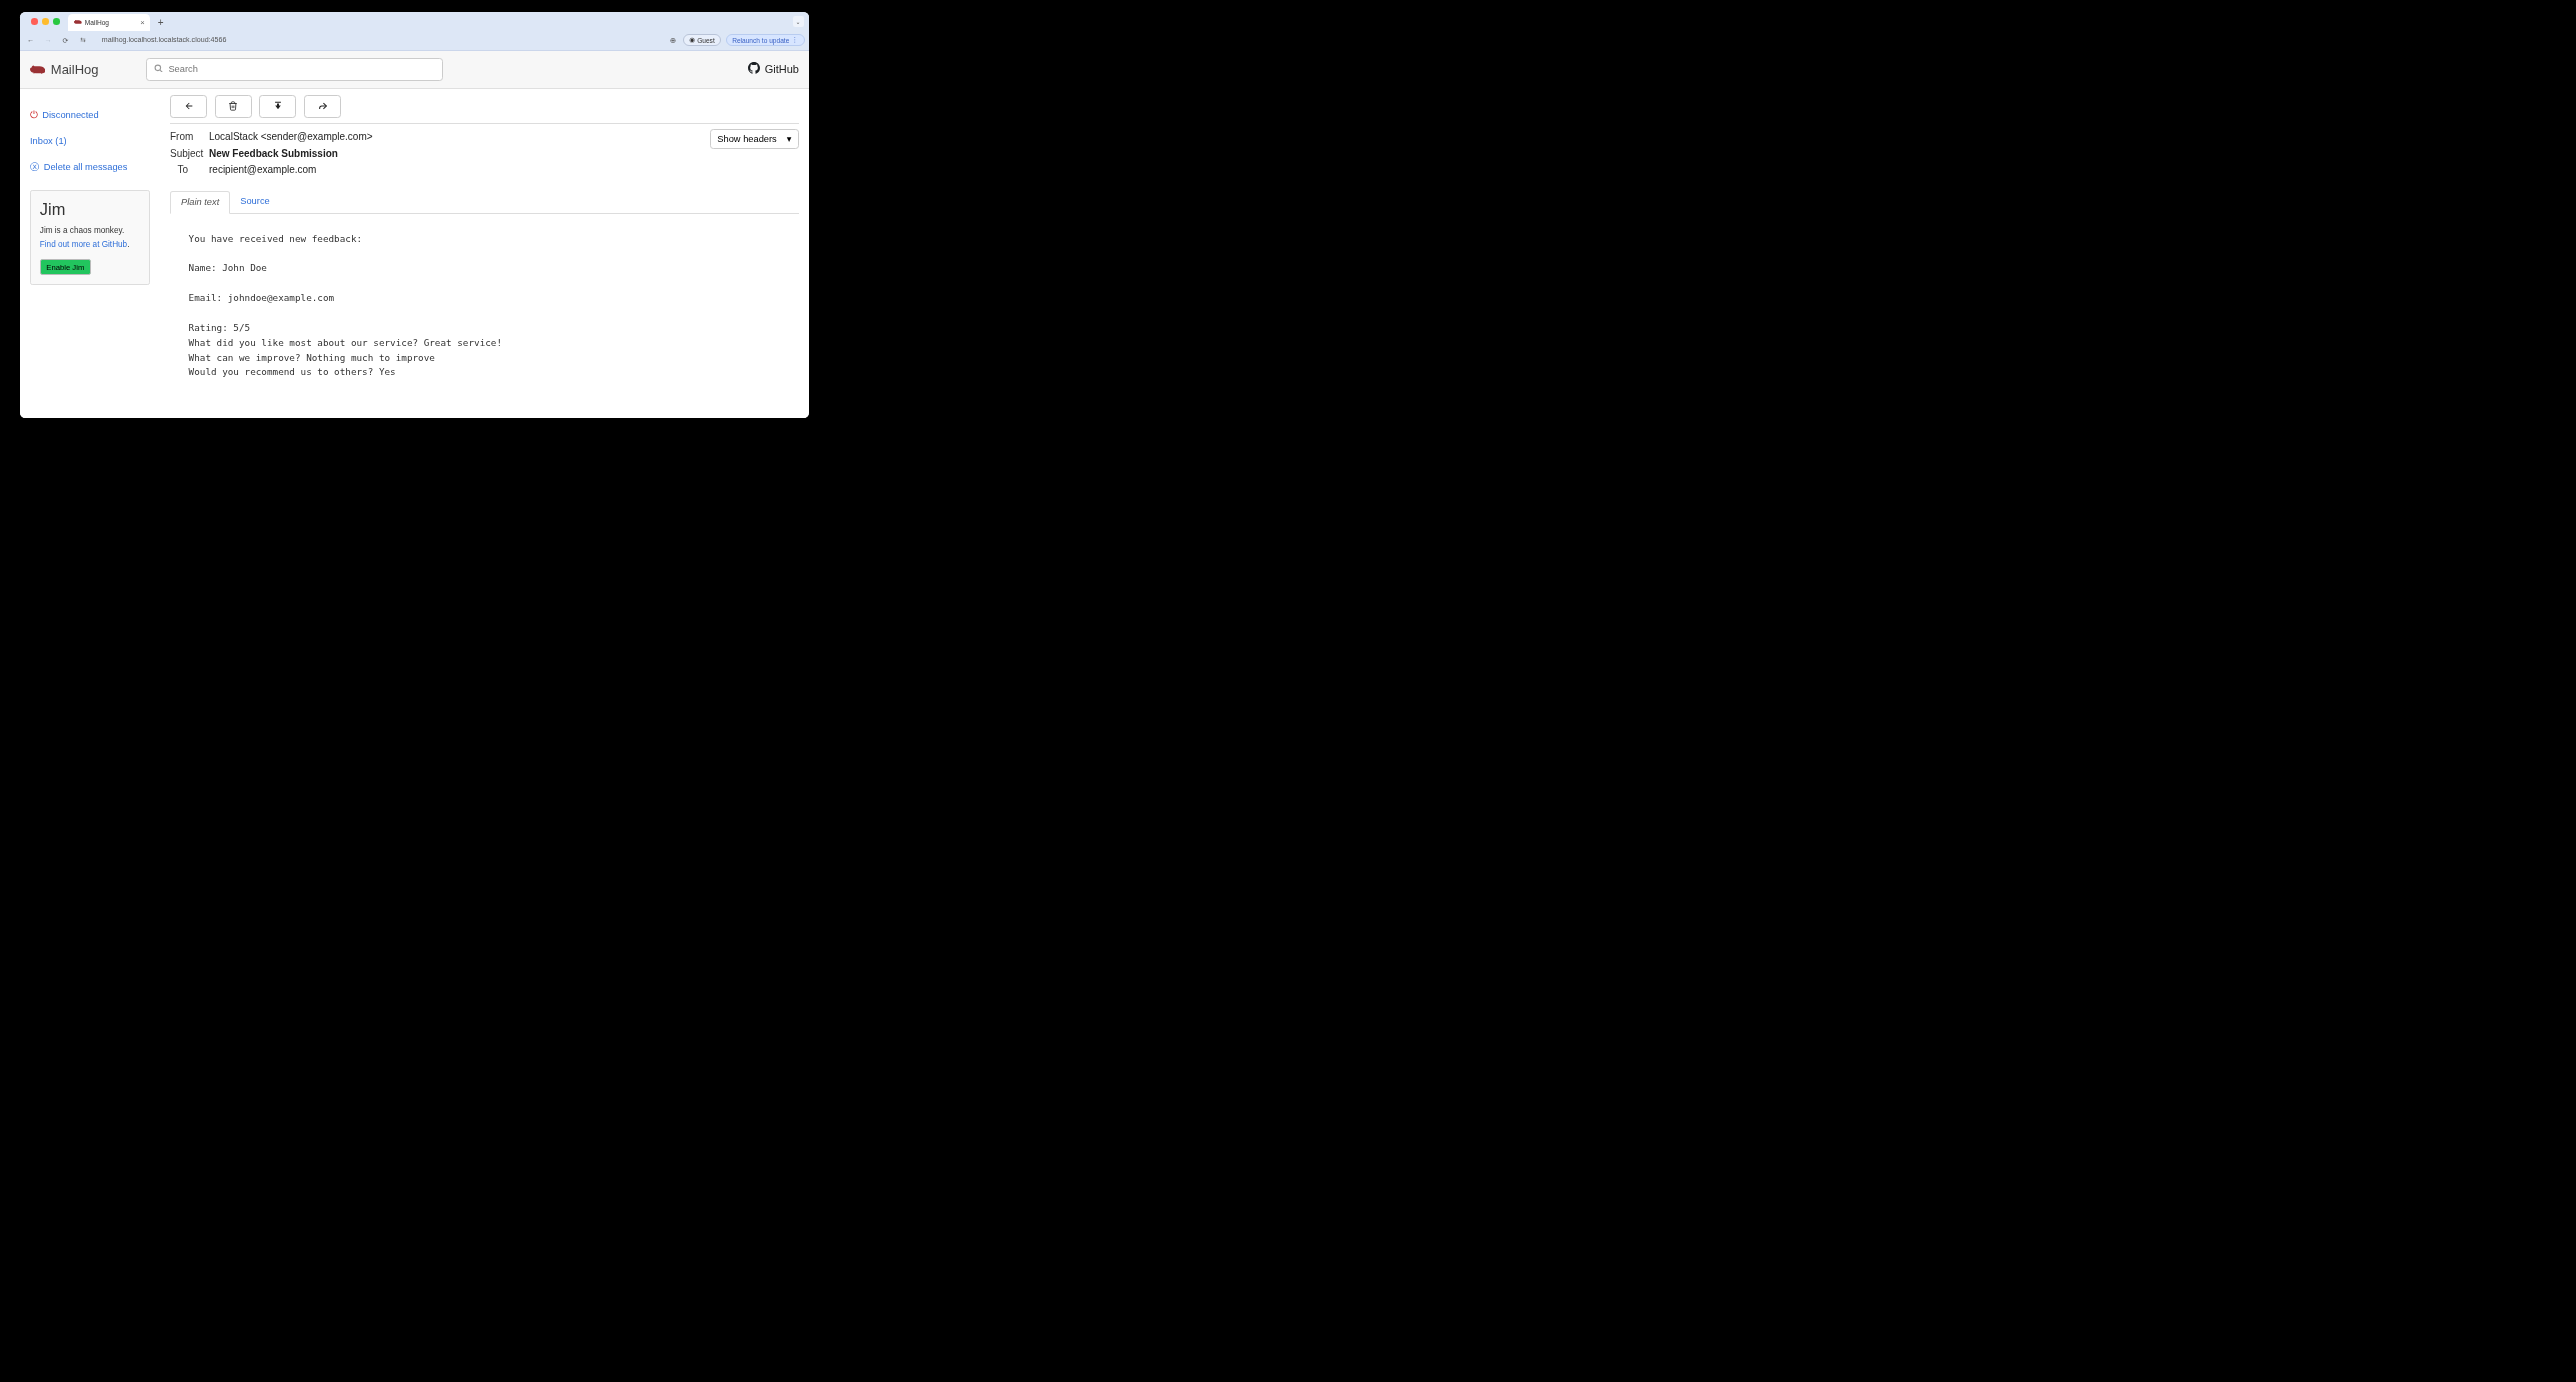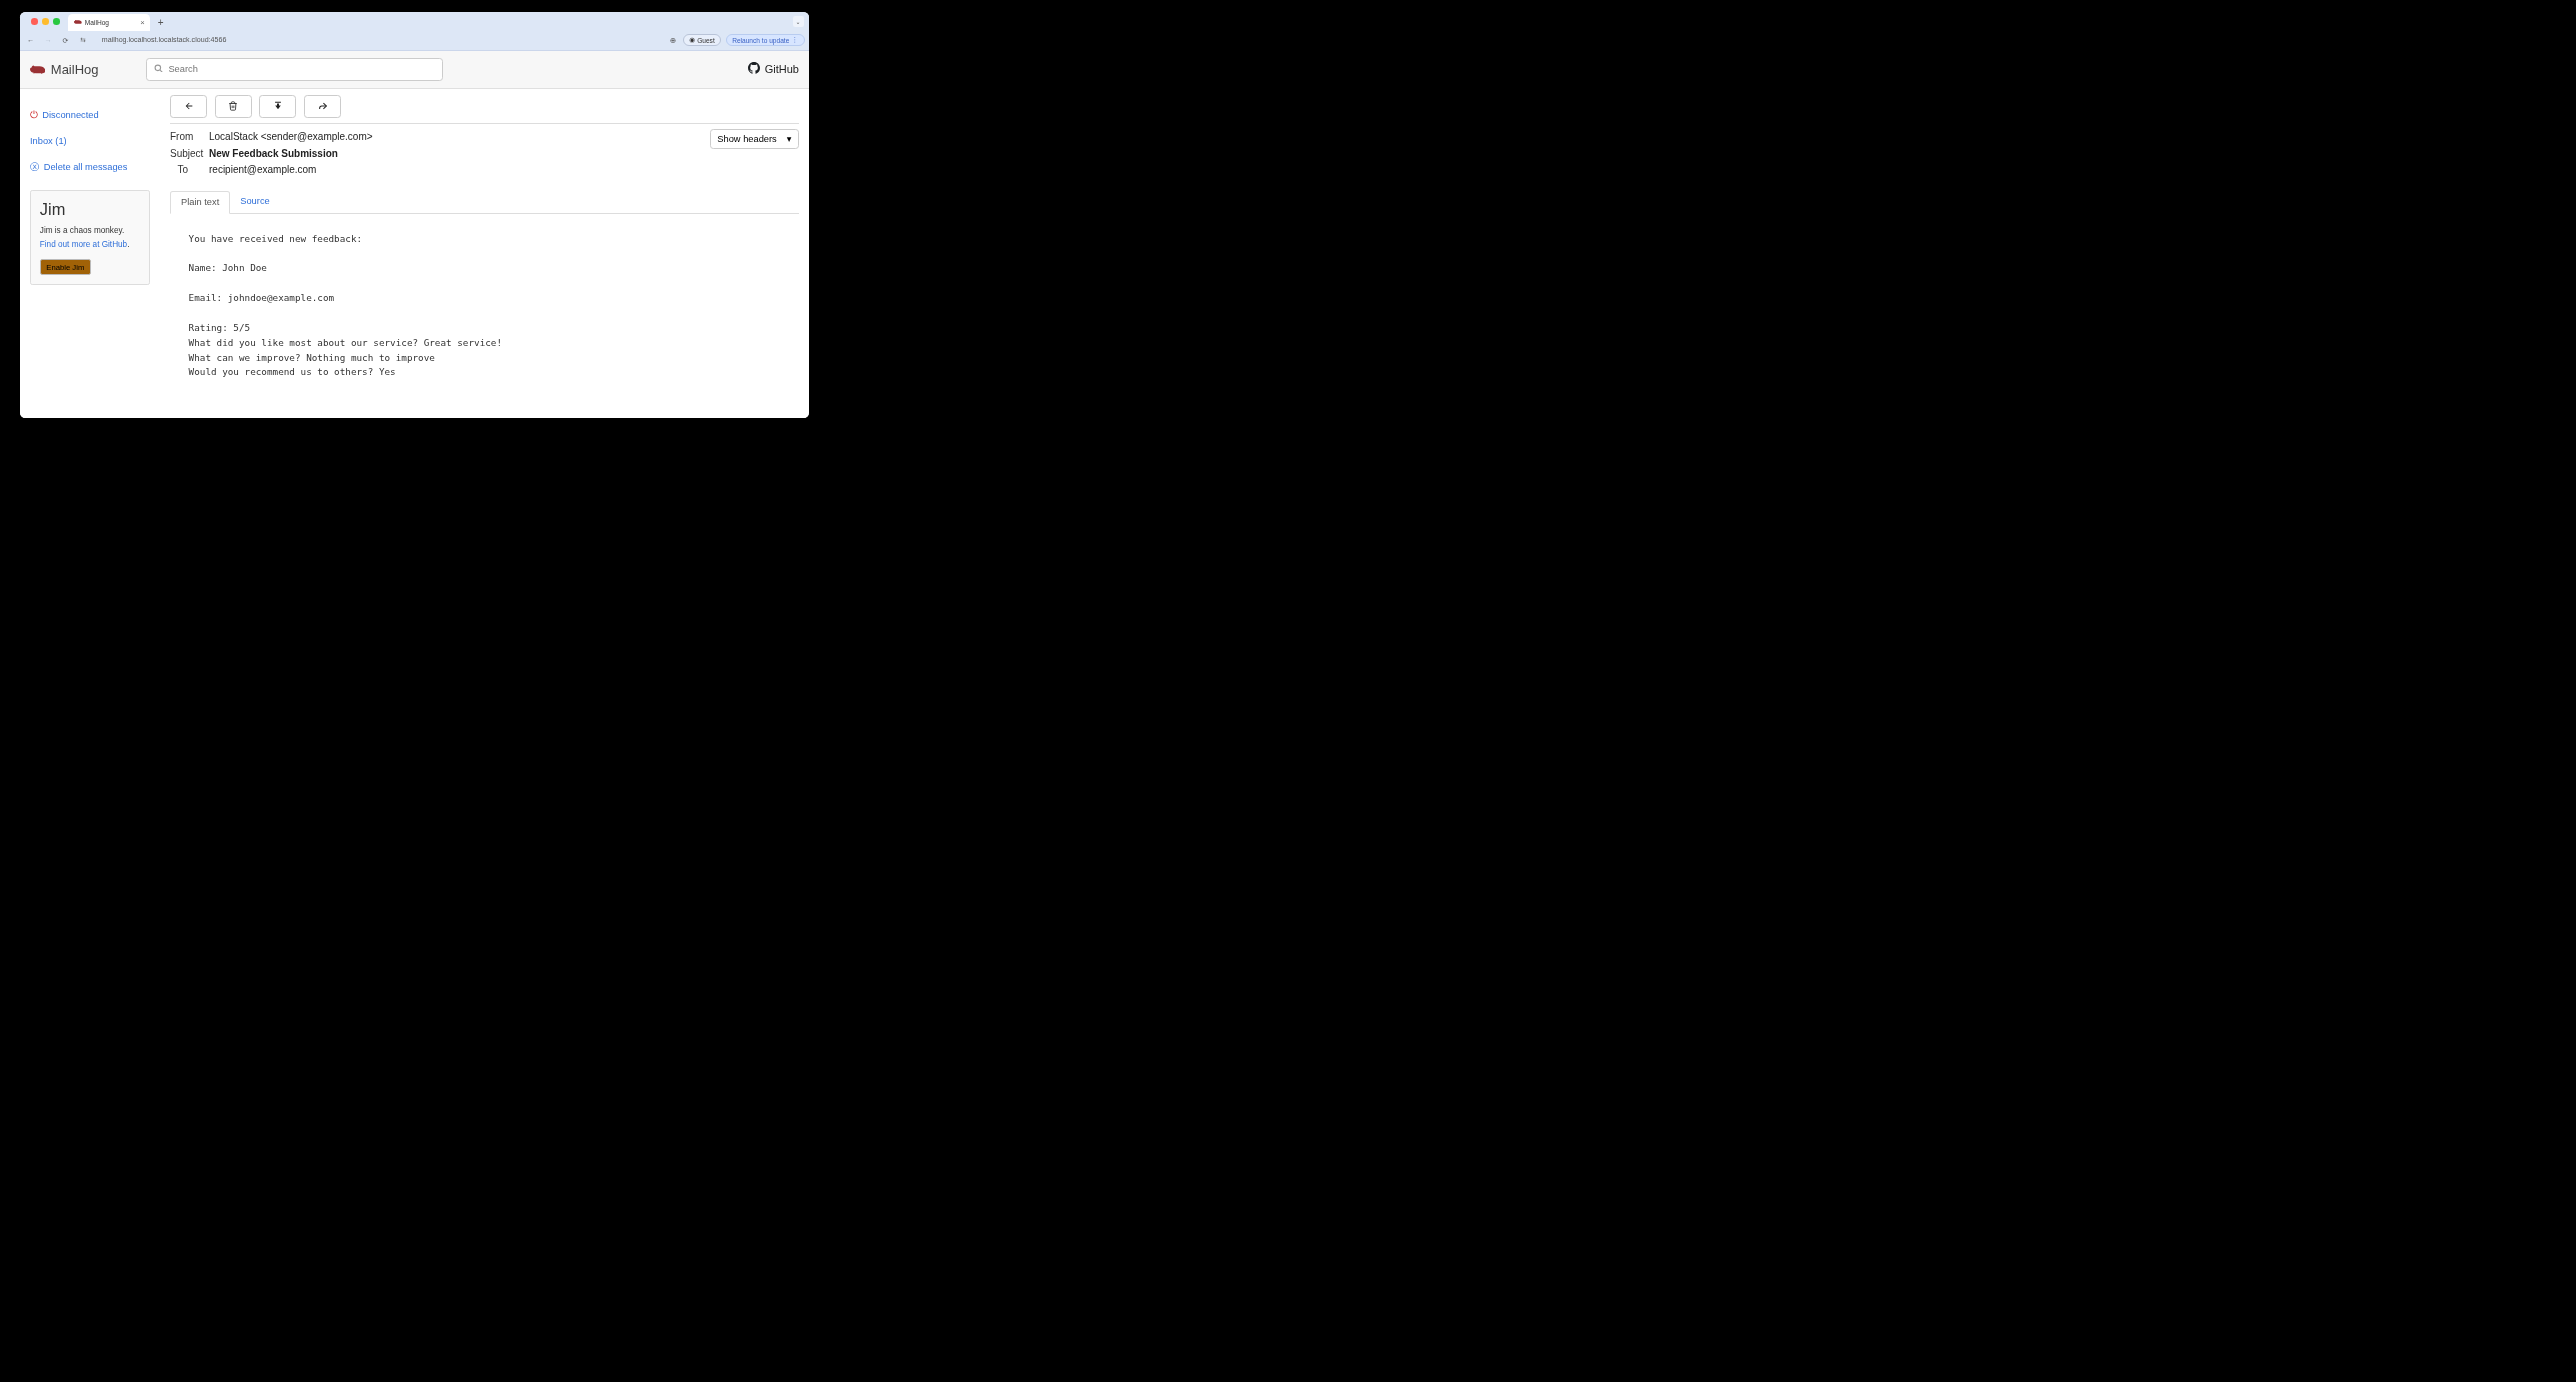--- a/index.html
+++ b/index.html
@@ -163,21 +163,21 @@
       padding:8.8px;
       font-size:8.2px;
       color:#333;
     }
     .jim-box h2 { font-size:16.4px; font-weight:500; margin-bottom:5.5px; }
     .jim-box p { margin-bottom:2.2px; line-height:1.45; }
     .jim-box a { color:#2f6fd8; text-decoration:none; }
     .jim-btn {
       margin-top:6.6px;
       border:0.5px solid #bbb;
-      background:#a16207;
+      background:#22c55e;
       border-radius:2.2px;
       padding:2.2px 5.5px;
       font-size:7.7px;
       cursor:pointer;
     }
     .main {
       flex:1;
       padding: 6.6px 10px 10px 10px;
       overflow:auto;
     }
@@ -223,20 +223,21 @@
       font-size:9.3px;
       cursor:pointer;
     }
     .tab-pill.active {
       border:0.5px solid #ddd;
       border-bottom:0.5px solid #fff;
       border-radius:2.7px 2.7px 0 0;
       background:#fff;
       color:#555;
       margin-bottom:-0.5px;
+      font-style:italic;
     }
     .tab-pill.inactive { color:#2f6fd8; }
     .body-pre {
       padding: 17.5px 13px 0 18.6px;
       font-family: ui-monospace, Menlo, Consolas, monospace;
       font-size:9.3px;
       line-height:1.6;
       white-space:pre-wrap;
       color:#333;
     }

